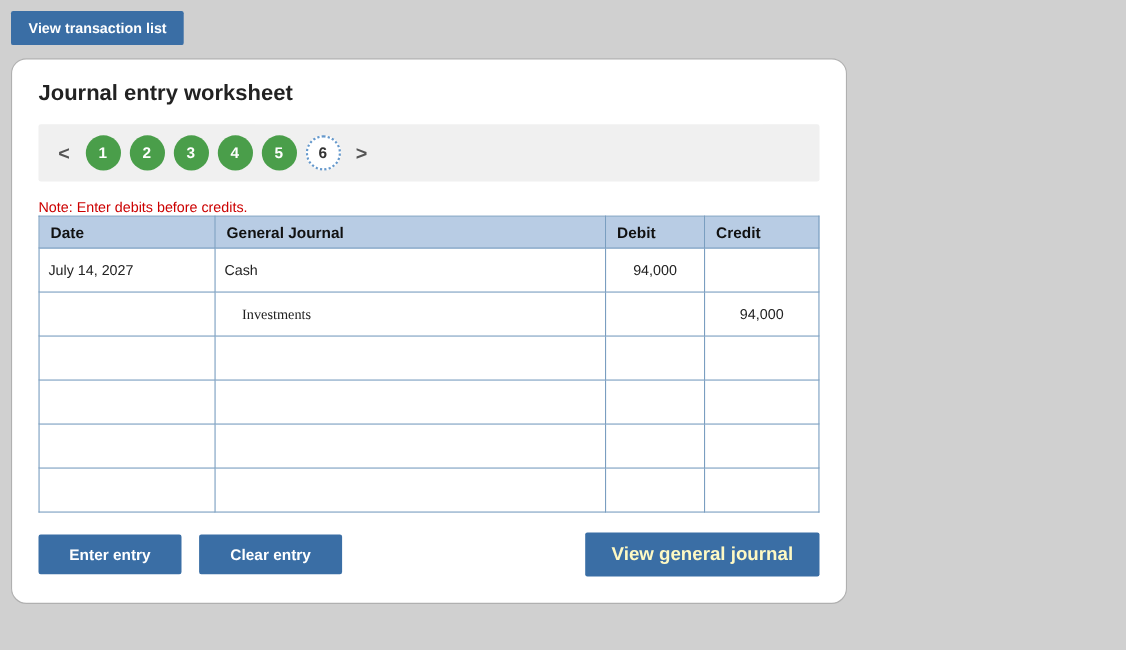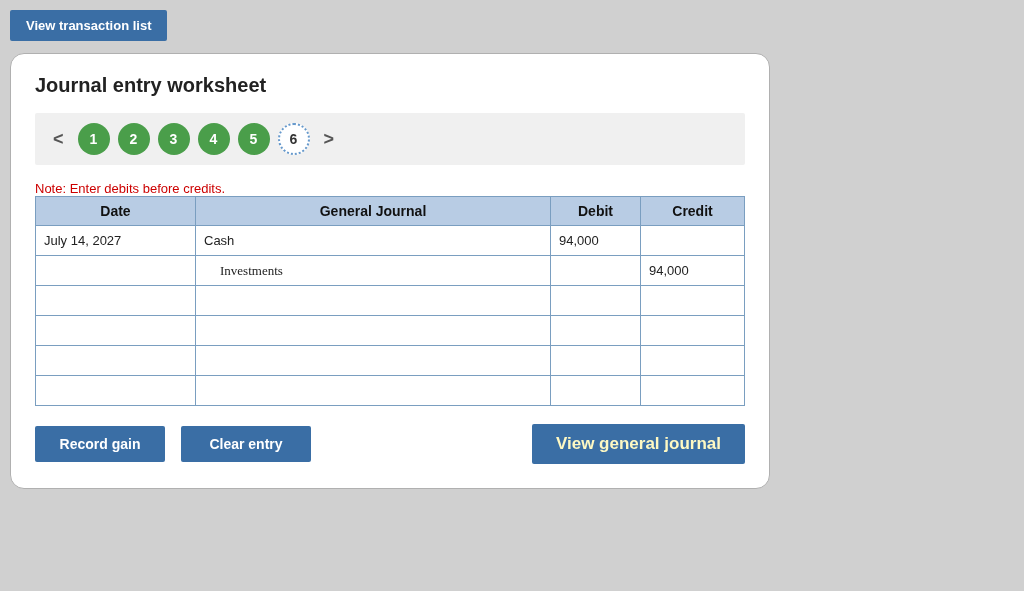--- a/index.html
+++ b/index.html
@@ -107,44 +107,44 @@
     }
 
     table thead tr {
       background: #b8cce4;
     }
 
     table thead th {
       border: 1px solid #7a9ec0;
       padding: 6px 10px;
       font-weight: bold;
-      text-align: center;
+      text-align: left;
       color: #111;
       margin-left: 12px;
     }
 
     table thead th:nth-child(1) { width: 160px; }
     table thead th:nth-child(2) { }
     table thead th:nth-child(3) { width: 90px; }
     table thead th:nth-child(4) { width: 104px; }
 
     table tbody tr {
-      height: 30px;
+      height: 40px;
     }
 
     table tbody td {
       border: 1px solid #7a9ec0;
       padding: 4px 8px;
       color: #222;
       font-size: 13px;
     }
 
     table tbody td:nth-child(3),
     table tbody td:nth-child(4) {
-      text-align: left;
+      text-align: center;
       margin-left: 20px;
     }
 
     .indent {
       padding-left: 24px;
       font-family: Liberation Serif, serif;
     }
 
     .btn-row {
       display: flex;
@@ -245,17 +245,17 @@
         <tr>
           <td></td>
           <td></td>
           <td></td>
           <td></td>
         </tr>
       </tbody>
   </table>
 
   <div class="btn-row">
-    <button class="btn-primary">Record gain</button>
+    <button class="btn-primary">Enter entry</button>
     <button class="btn-primary">Clear entry</button>
     <button class="btn-view-journal">View general journal</button>
   </div>
 </div>
 
 </body></html>

